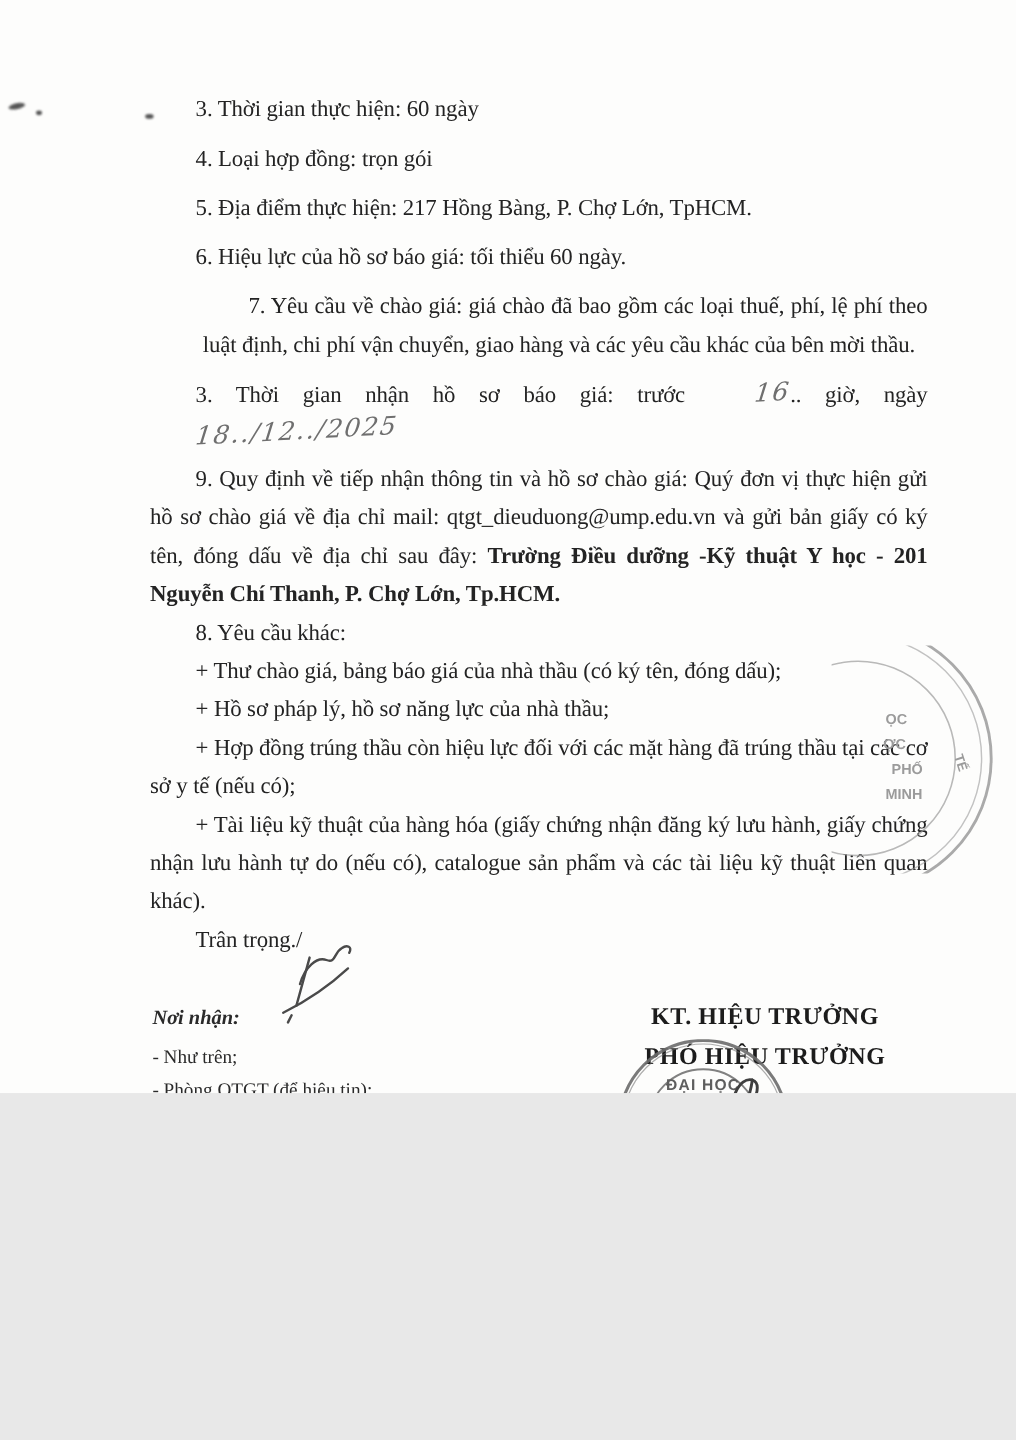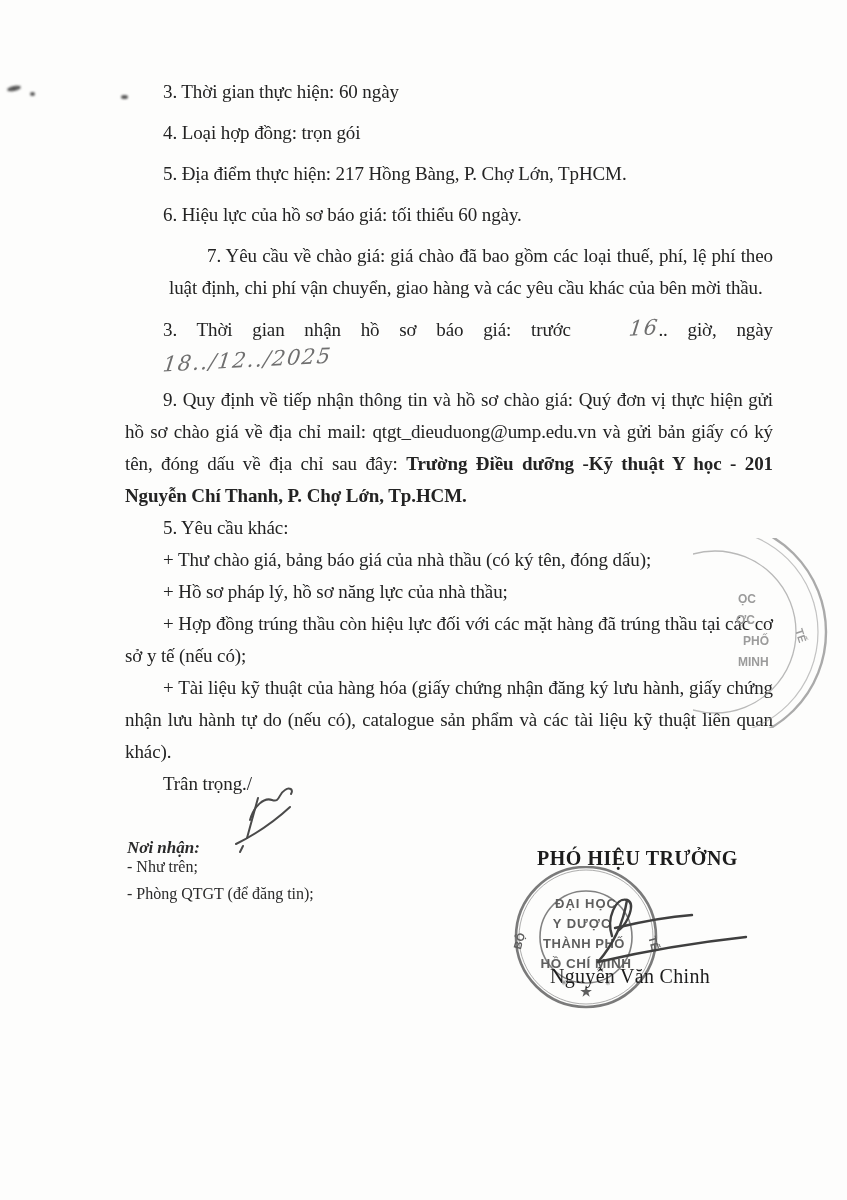--- a/index.html
+++ b/index.html
@@ -1,18 +1,18 @@
 <!DOCTYPE html>
 <html><head>
 <meta charset="utf-8">
 <style>
   * { margin:0; padding:0; box-sizing:border-box; }
   html,body { background:#e8e8e8; }
   .page {
-    position:relative; width:847px; height:1200px; margin:0 auto;
+    position:relative; width:847px; height:911px; margin:0 auto;
     background:#fdfdfc; overflow:hidden;
     font-family:"Liberation Serif", serif; color:#232323;
   }
   .doc {
     position:absolute; left:125px; top:76px; width:648px;
     font-size:19px; line-height:32px; text-align:justify;
     letter-spacing:-0.1px;
   }
   .doc p { margin:0; text-indent:38px; }
   .doc p.sp  { margin-bottom:9px; }
@@ -21,21 +21,21 @@
   .email { }
   .bold { font-weight:bold; }
   .hand {
     display:inline-block; font-family:"DejaVu Serif", serif; font-style:italic;
     color:#6f6f6f; font-size:21px; line-height:20px; letter-spacing:1.5px;
     transform:rotate(-3deg) skewX(-10deg); vertical-align:baseline;
   }
   .closing { text-indent:38px; }
   
   .recipients { position:absolute; left:127px; top:838px; font-size:16px; color:#2a2a2a; }
-  .recipients .rtitle { font-size:17px; font-weight:bold; font-style:italic; margin-bottom:0; }
+  .recipients .rtitle { font-size:17px; font-weight:bold; font-style:italic; margin-bottom:15px; }
   .recipients .rline { margin-bottom:9px; }
   
   .sig-titles { position:absolute; left:505px; top:836px; width:265px; text-align:center; color:#1c1c1c; }
   .sig-titles .t1 { font-size:20px; font-weight:bold; letter-spacing:0.5px; }
   .sig-titles .t2 { font-size:20px; font-weight:bold; letter-spacing:0.5px; margin-top:11px; }
   .sig-name { position:absolute; left:550px; top:965px; width:220px; font-size:20px; font-weight:normal; color:#1c1c1c; letter-spacing:0.3px; }
   
   .stamp-svg { position:absolute; filter:blur(0.3px); }
   .ink-svg { position:absolute; }
   .smudge { position:absolute; background:#555; border-radius:50%; filter:blur(1px); }
@@ -50,44 +50,45 @@
   <div class="smudge" style="left:121px;top:95px;width:7px;height:4px;"></div>
 
   <div class="doc">
     <p class="sp">3. Thời gian thực hiện: 60 ngày</p>
     <p class="sp">4. Loại hợp đồng: trọn gói</p>
     <p class="sp">5. Địa điểm thực hiện: 217 Hồng Bàng, P. Chợ Lớn, TpHCM.</p>
     <p class="sp">6. Hiệu lực của hồ sơ báo giá: tối thiểu 60 ngày.</p>
     <p class="sp2">7. Yêu cầu về chào giá: giá chào đã bao gồm các loại thuế, phí, lệ phí theo luật định, chi phí vận chuyển, giao hàng và các yêu cầu khác của bên mời thầu.</p>
     <p class="sp3"><span>3. Thời gian nhận hồ sơ báo giá: trước </span><span class="hand">16</span><span>.. giờ, ngày </span><span class="hand">18../12../2025</span></p>
     <p><span>9. Quy định về tiếp nhận thông tin và hồ sơ chào giá: Quý đơn vị thực hiện gửi hồ sơ chào giá về địa chỉ mail: </span><span class="email">qtgt_dieuduong@ump.edu.vn</span><span> và gửi bản giấy có ký tên, đóng dấu về địa chỉ sau đây: </span><span class="bold">Trường Điều dưỡng -Kỹ thuật Y học - 201 Nguyễn Chí Thanh, P. Chợ Lớn, Tp.HCM.</span></p>
-    <p>5. Yêu cầu khác:</p>
+    <p>8. Yêu cầu khác:</p>
     <p>+ Thư chào giá, bảng báo giá của nhà thầu (có ký tên, đóng dấu);</p>
     <p>+ Hồ sơ pháp lý, hồ sơ năng lực của nhà thầu;</p>
     <p>+ Hợp đồng trúng thầu còn hiệu lực đối với các mặt hàng đã trúng thầu tại các cơ sở y tế (nếu có);</p>
     <p>+ Tài liệu kỹ thuật của hàng hóa (giấy chứng nhận đăng ký lưu hành, giấy chứng nhận lưu hành tự do (nếu có), catalogue sản phẩm và các tài liệu kỹ thuật liên quan khác).</p>
     <p class="closing">Trân trọng./</p>
   </div>
 
   <svg class="ink-svg" style="left:228px;top:782px;" width="85" height="75" viewBox="0 0 85 75">
     <g fill="none" stroke="#4a4a4a" stroke-width="2" stroke-linecap="round">
       <path d="M 19 56 L 30 16"></path>
       <path d="M 22 38 C 26 24, 36 15, 44 18 C 52 21, 50 12, 57 8 C 61 5, 66 7, 63 12"></path>
       <path d="M 8 62 C 28 52, 48 38, 62 25"></path>
       <path d="M 12 70 L 15 64"></path>
     </g>
   </svg>
 
   <div class="recipients">
     <div class="rtitle">Nơi nhận:</div>
     <div class="rline">- Như trên;</div>
-    <div class="rline">- Phòng QTGT (để đăng tin);</div>
+    <div class="rline">- Phòng QTGT (để hiệu tin);</div>
   </div>
 
   <div class="sig-titles">
+    <div class="t1">KT. HIỆU TRƯỞNG</div>
     <div class="t2">PHÓ HIỆU TRƯỞNG</div>
   </div>
 
   <svg class="stamp-svg" style="left:508px;top:866px;" width="160" height="160" viewBox="0 0 160 160">
     <g stroke="#6b6b6b" fill="none">
       <circle cx="78" cy="71" r="70" stroke-width="2.6" opacity="0.9"></circle>
       <circle cx="78" cy="71" r="67" stroke-width="1" opacity="0.55"></circle>
       <circle cx="78" cy="71" r="46" stroke-width="1.6" opacity="0.85"></circle>
     </g>
     <g font-family="Liberation Sans, sans-serif" fill="#5e5e5e" text-anchor="middle" font-weight="bold">

